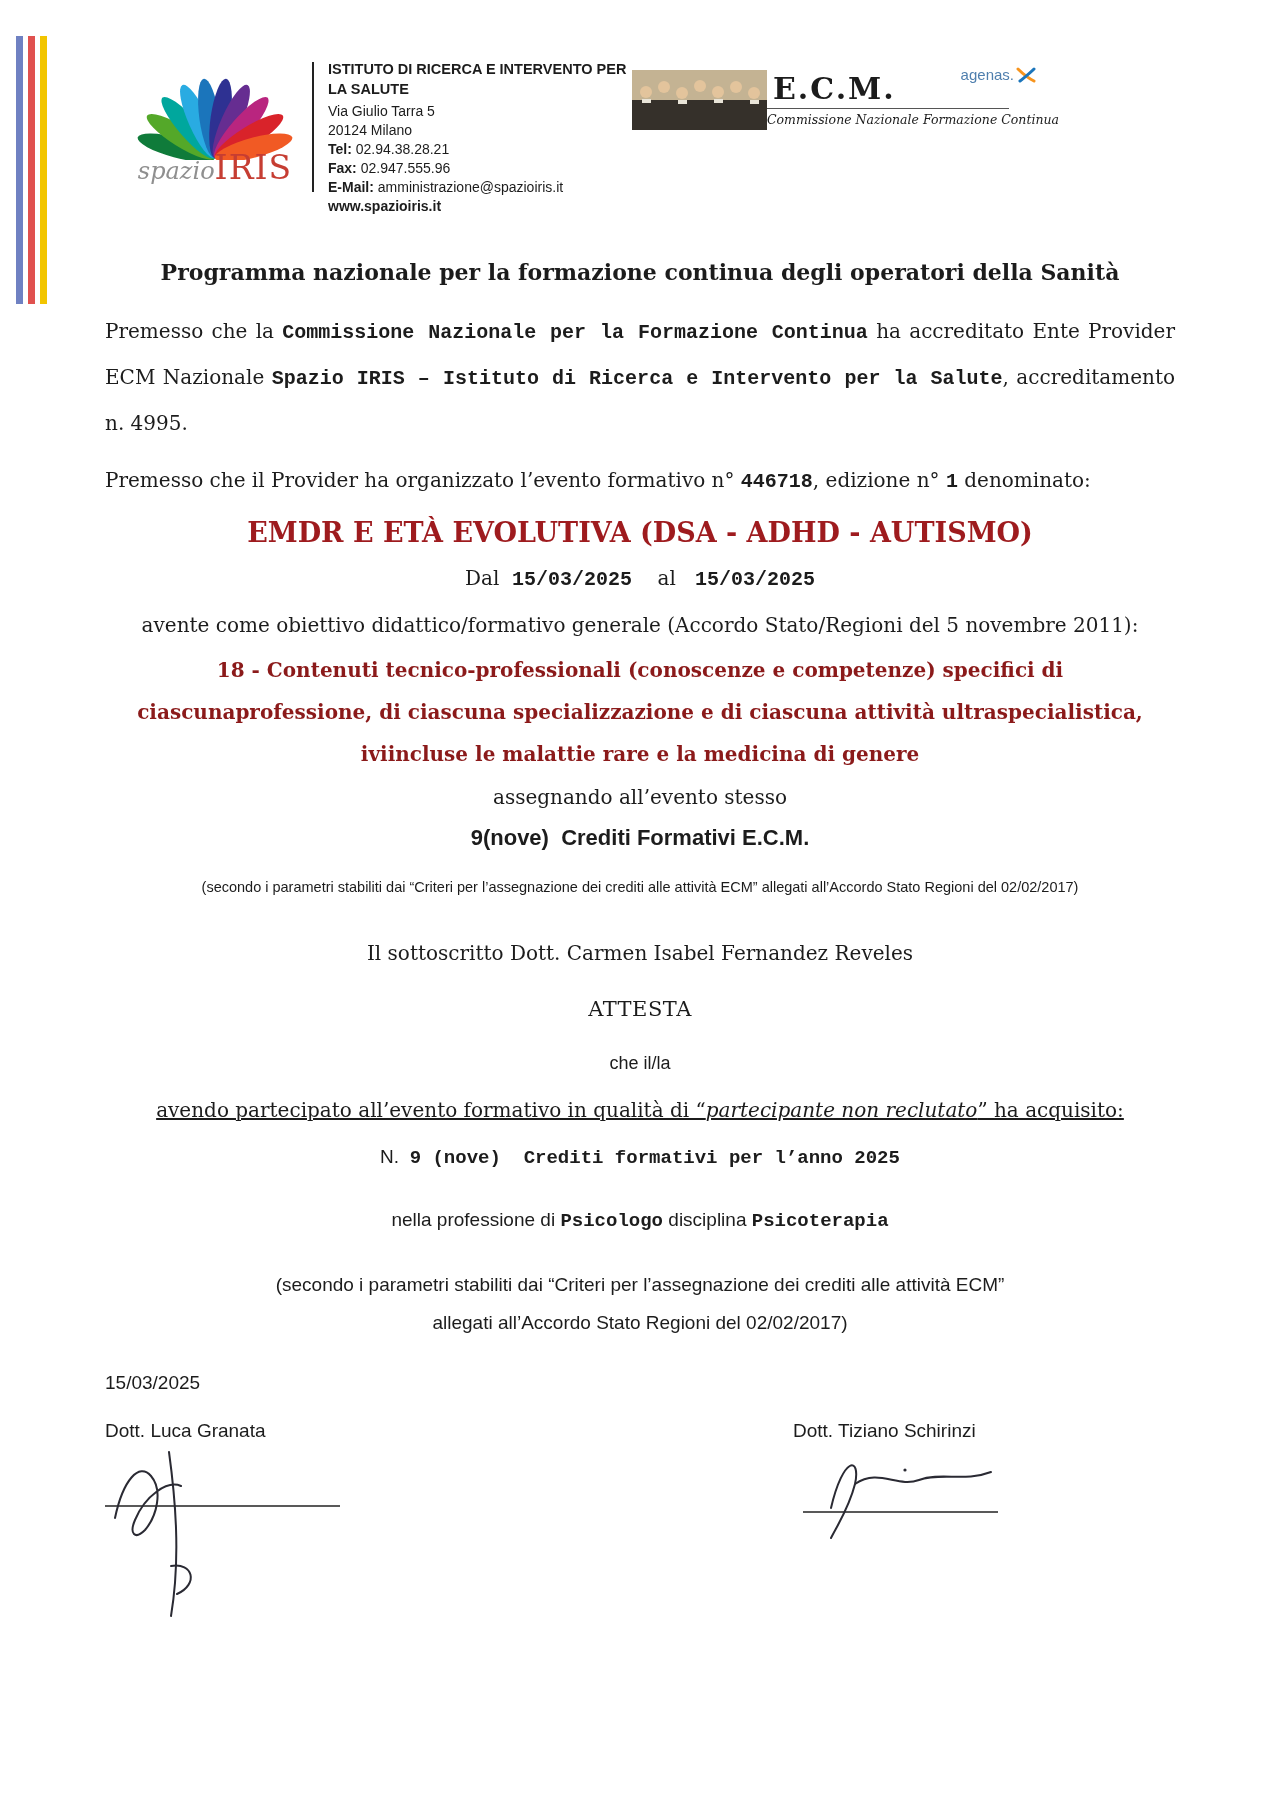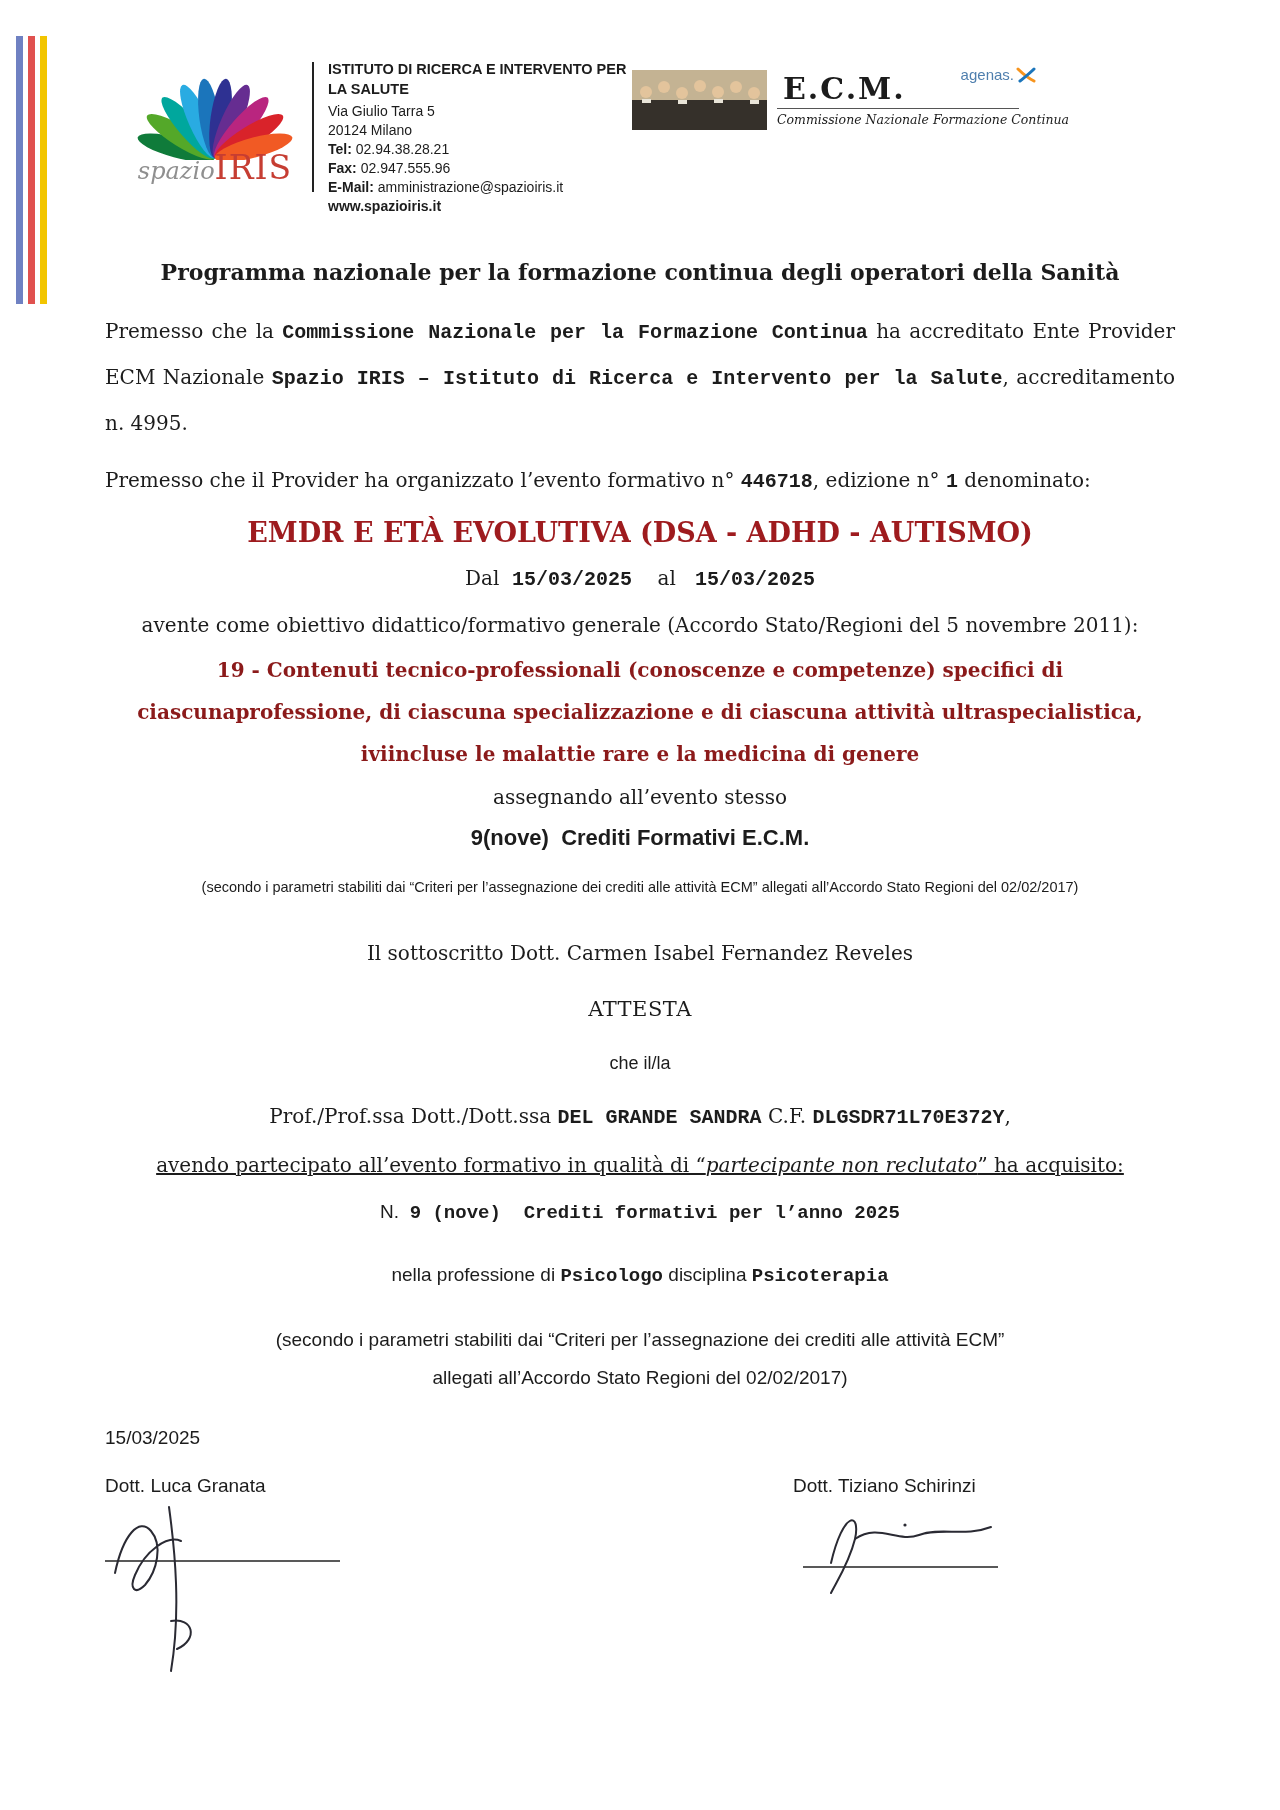--- a/index.html
+++ b/index.html
@@ -19,21 +19,21 @@
   .header { display:flex; align-items:flex-start; padding:56px 0 0 136px; }
   .logo-block { width:158px; text-align:center; flex:0 0 auto; }
   .logo-text { margin-top:-16px; white-space:nowrap; }
   .brand-prefix { font-style:italic; color:#8f8f8f; font-size:24px;text-align:center; }
   .brand-name { color:#c63d32; font-size:33px; letter-spacing:1px; }
   .vdiv { width:2px; background:#222; height:130px; margin:6px 14px 0 18px; flex:0 0 auto; }
   .institute { font-family:"Liberation Sans", sans-serif; font-size:14px; line-height:1.35; padding-top:4px; }
   .inst-name { font-weight:700; font-size:14.5px; margin-bottom:3px; }
   .inst-bold { font-weight:700; }
 
-  .ecm-cluster { margin-left:auto; margin-right:248px; display:flex; align-items:flex-start; gap:10px; padding-top:14px; position:relative; width:400px; flex:0 0 auto; }
+  .ecm-cluster { margin-left:auto; margin-right:248px; display:flex; align-items:flex-start; padding-top:14px; position:relative; width:400px; flex:0 0 auto; }
   .ecm-col { padding-top:2px; }
   .ecm-title { font-weight:700; font-size:30px; letter-spacing:2px; line-height:1.1; padding-left:6px; }
   .ecm-sub { border-top:1px solid #555; margin-top:3px; padding-top:3px; font-style:italic; font-size:12.5px; white-space:nowrap; width:242px; }
   .agenas { position:absolute; right:-4px; top:10px; display:flex; align-items:center; gap:2px;
             font-family:"Liberation Sans", sans-serif; font-size:15px; color:#4f7fae; }
 
   
   .content { padding:0 105px; font-size:20px; }
   .main-title { font-weight:700; font-size:22px; text-align:center; margin-top:44px; }
   .p-just { margin-top:24px; text-align:justify; line-height:2.2; }
@@ -149,35 +149,34 @@
 
     <p class="p-event"><span>Premesso che il Provider ha organizzato l’evento formativo n° </span><b>446718</b><span>, edizione n° </span><b>1</b><span> denominato:</span></p>
 
     <div class="event-title">EMDR E ETÀ EVOLUTIVA (DSA - ADHD - AUTISMO)</div>
 
 
     <div class="dates center pre"><span>Dal  </span><b>15/03/2025</b><span>    al   </span><b>15/03/2025</b></div>
 
     <div class="obj-intro center">avente come obiettivo didattico/formativo generale (Accordo Stato/Regioni del 5 novembre 2011):</div>
 
-    <div class="objective center">19 - Contenuti tecnico-professionali (conoscenze e competenze) specifici di ciascunaprofessione, di ciascuna specializzazione e di ciascuna attività ultraspecialistica, iviincluse le malattie rare e la medicina di genere</div>
+    <div class="objective center">18 - Contenuti tecnico-professionali (conoscenze e competenze) specifici di ciascunaprofessione, di ciascuna specializzazione e di ciascuna attività ultraspecialistica, iviincluse le malattie rare e la medicina di genere</div>
 
     <div class="assigning center">assegnando all’evento stesso</div>
 
     <div class="credits center pre">9(nove)  Crediti Formativi E.C.M.</div>
 
     <div class="note-small center">(secondo i parametri stabiliti dai “Criteri per l’assegnazione dei crediti alle attività ECM” allegati all’Accordo Stato Regioni del 02/02/2017)</div>
 
     <div class="undersigned center">Il sottoscritto Dott. Carmen Isabel Fernandez Reveles</div>
 
     <div class="attesta center">ATTESTA</div>
 
     <div class="cheilla center">che il/la</div>
 
-    <div class="person center"><span>Prof./Prof.ssa Dott./Dott.ssa </span><b>DEL GRANDE SANDRA</b><span> C.F. </span><b>DLGSDR71L70E372Y</b><span>,</span></div>
 
     <div class="participation center"><span>avendo partecipato all’evento formativo in qualità di “</span><span class="it">partecipante non reclutato</span><span>” ha acquisito:</span></div>
 
     <div class="credits2 center pre"><span>N.  </span><b>9 (nove)  Crediti formativi per l’anno 2025</b></div>
 
     <div class="profession center"><span>nella professione di </span><b>Psicologo</b><span> disciplina </span><b>Psicoterapia</b></div>
 
     <div class="note2 center">(secondo i parametri stabiliti dai “Criteri per l’assegnazione dei crediti alle attività ECM”</div>
     <div class="note2b center">allegati all’Accordo Stato Regioni del 02/02/2017)</div>
 

